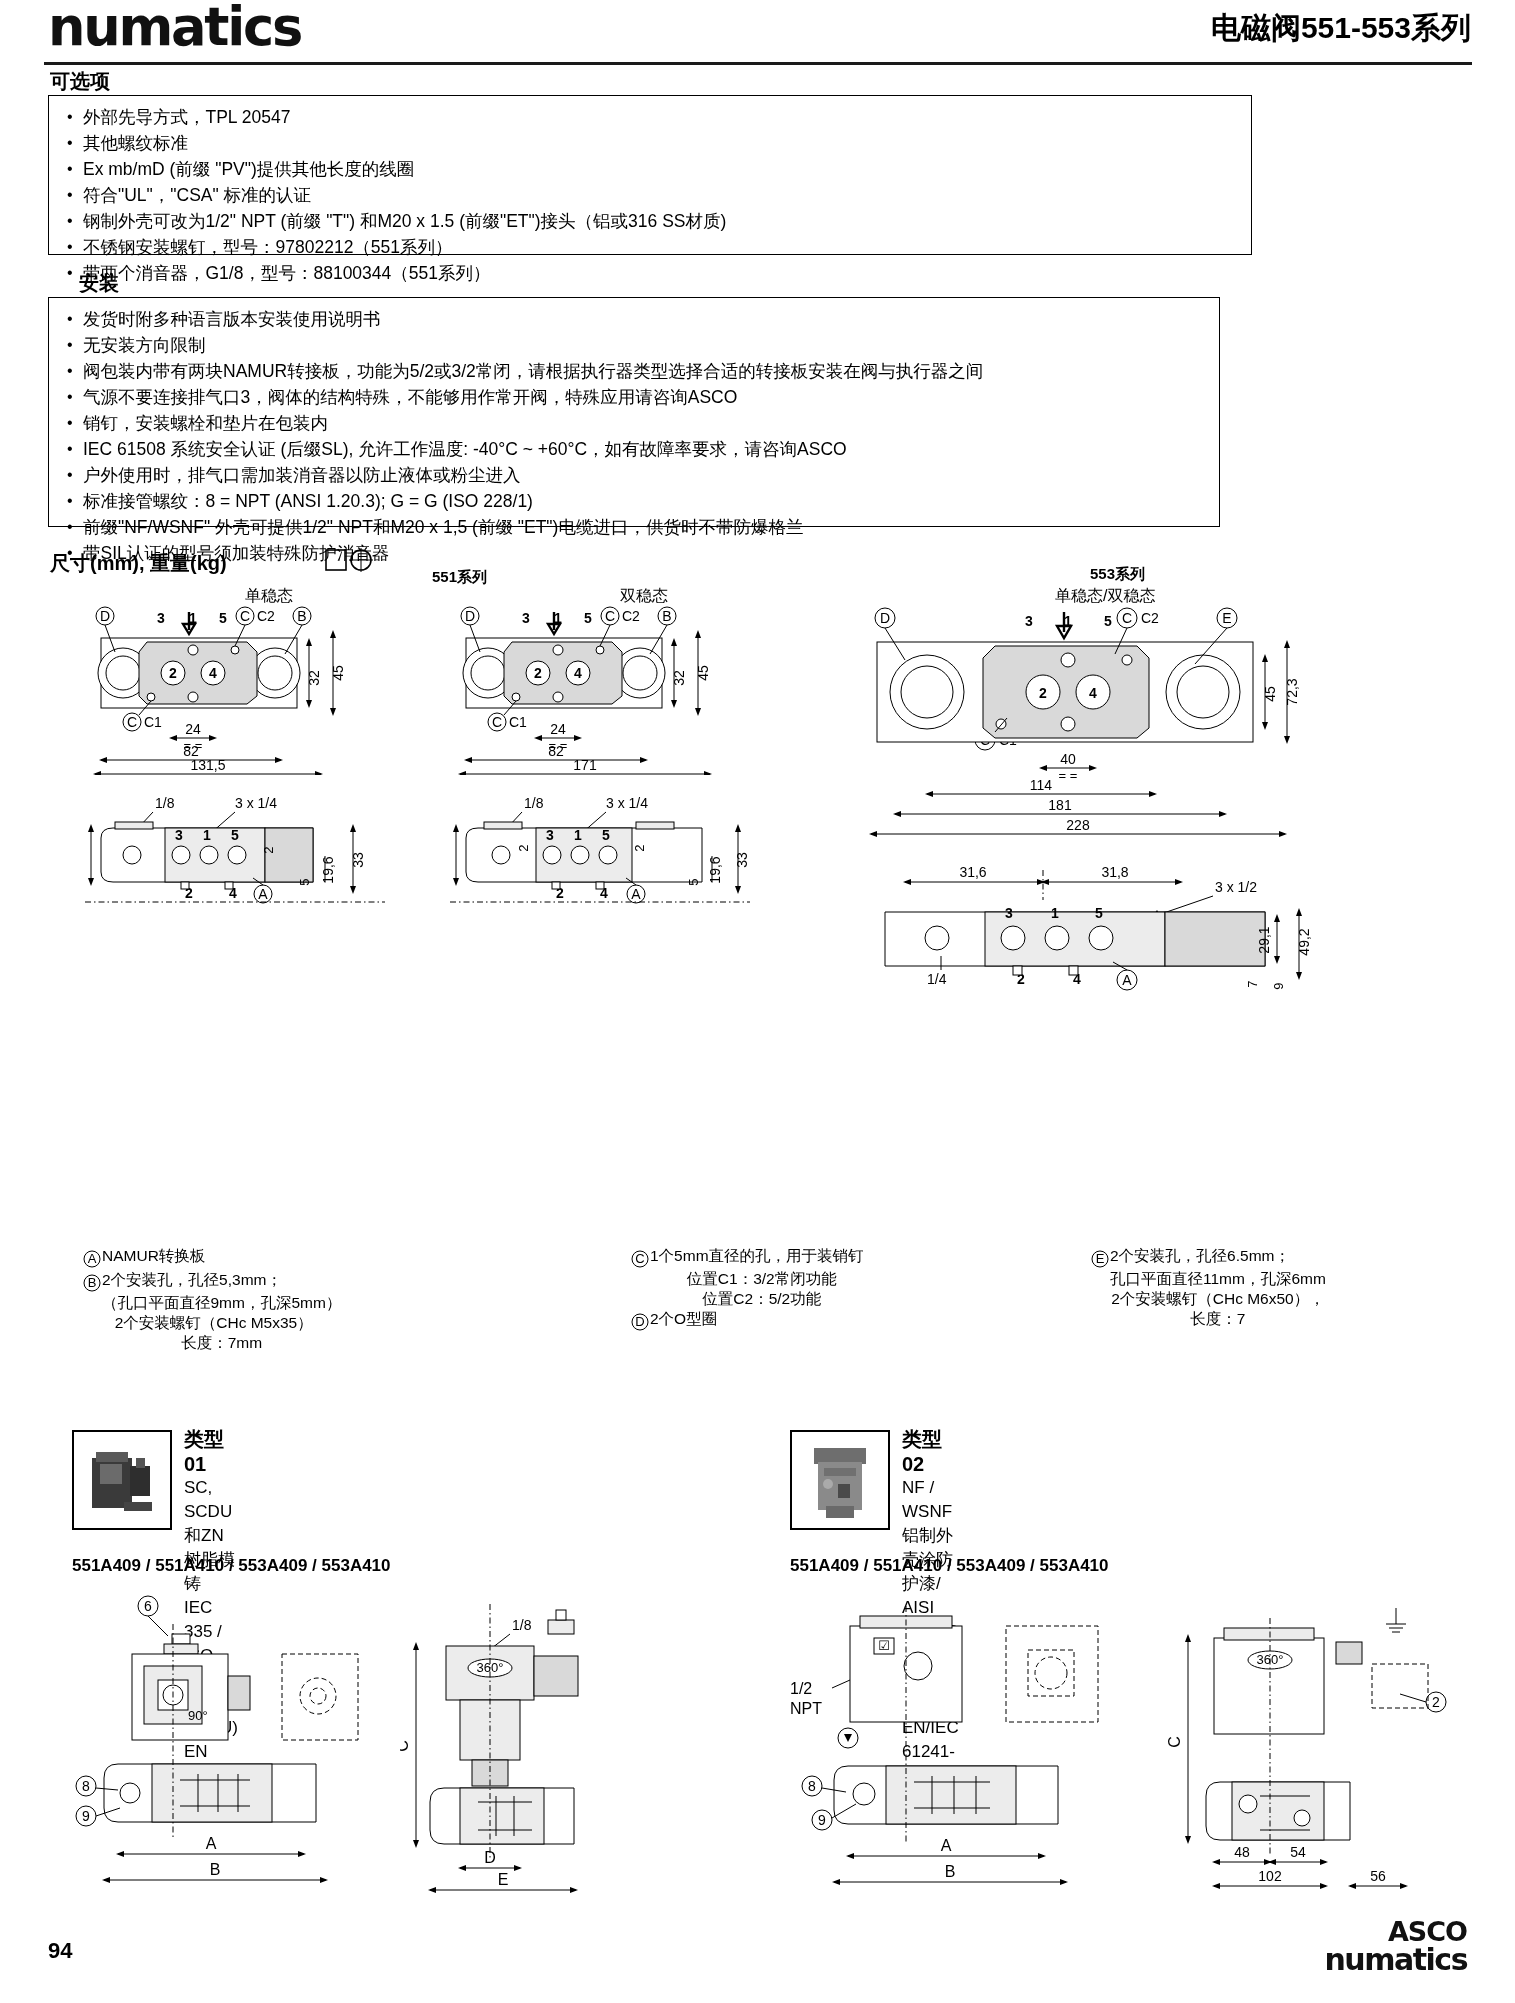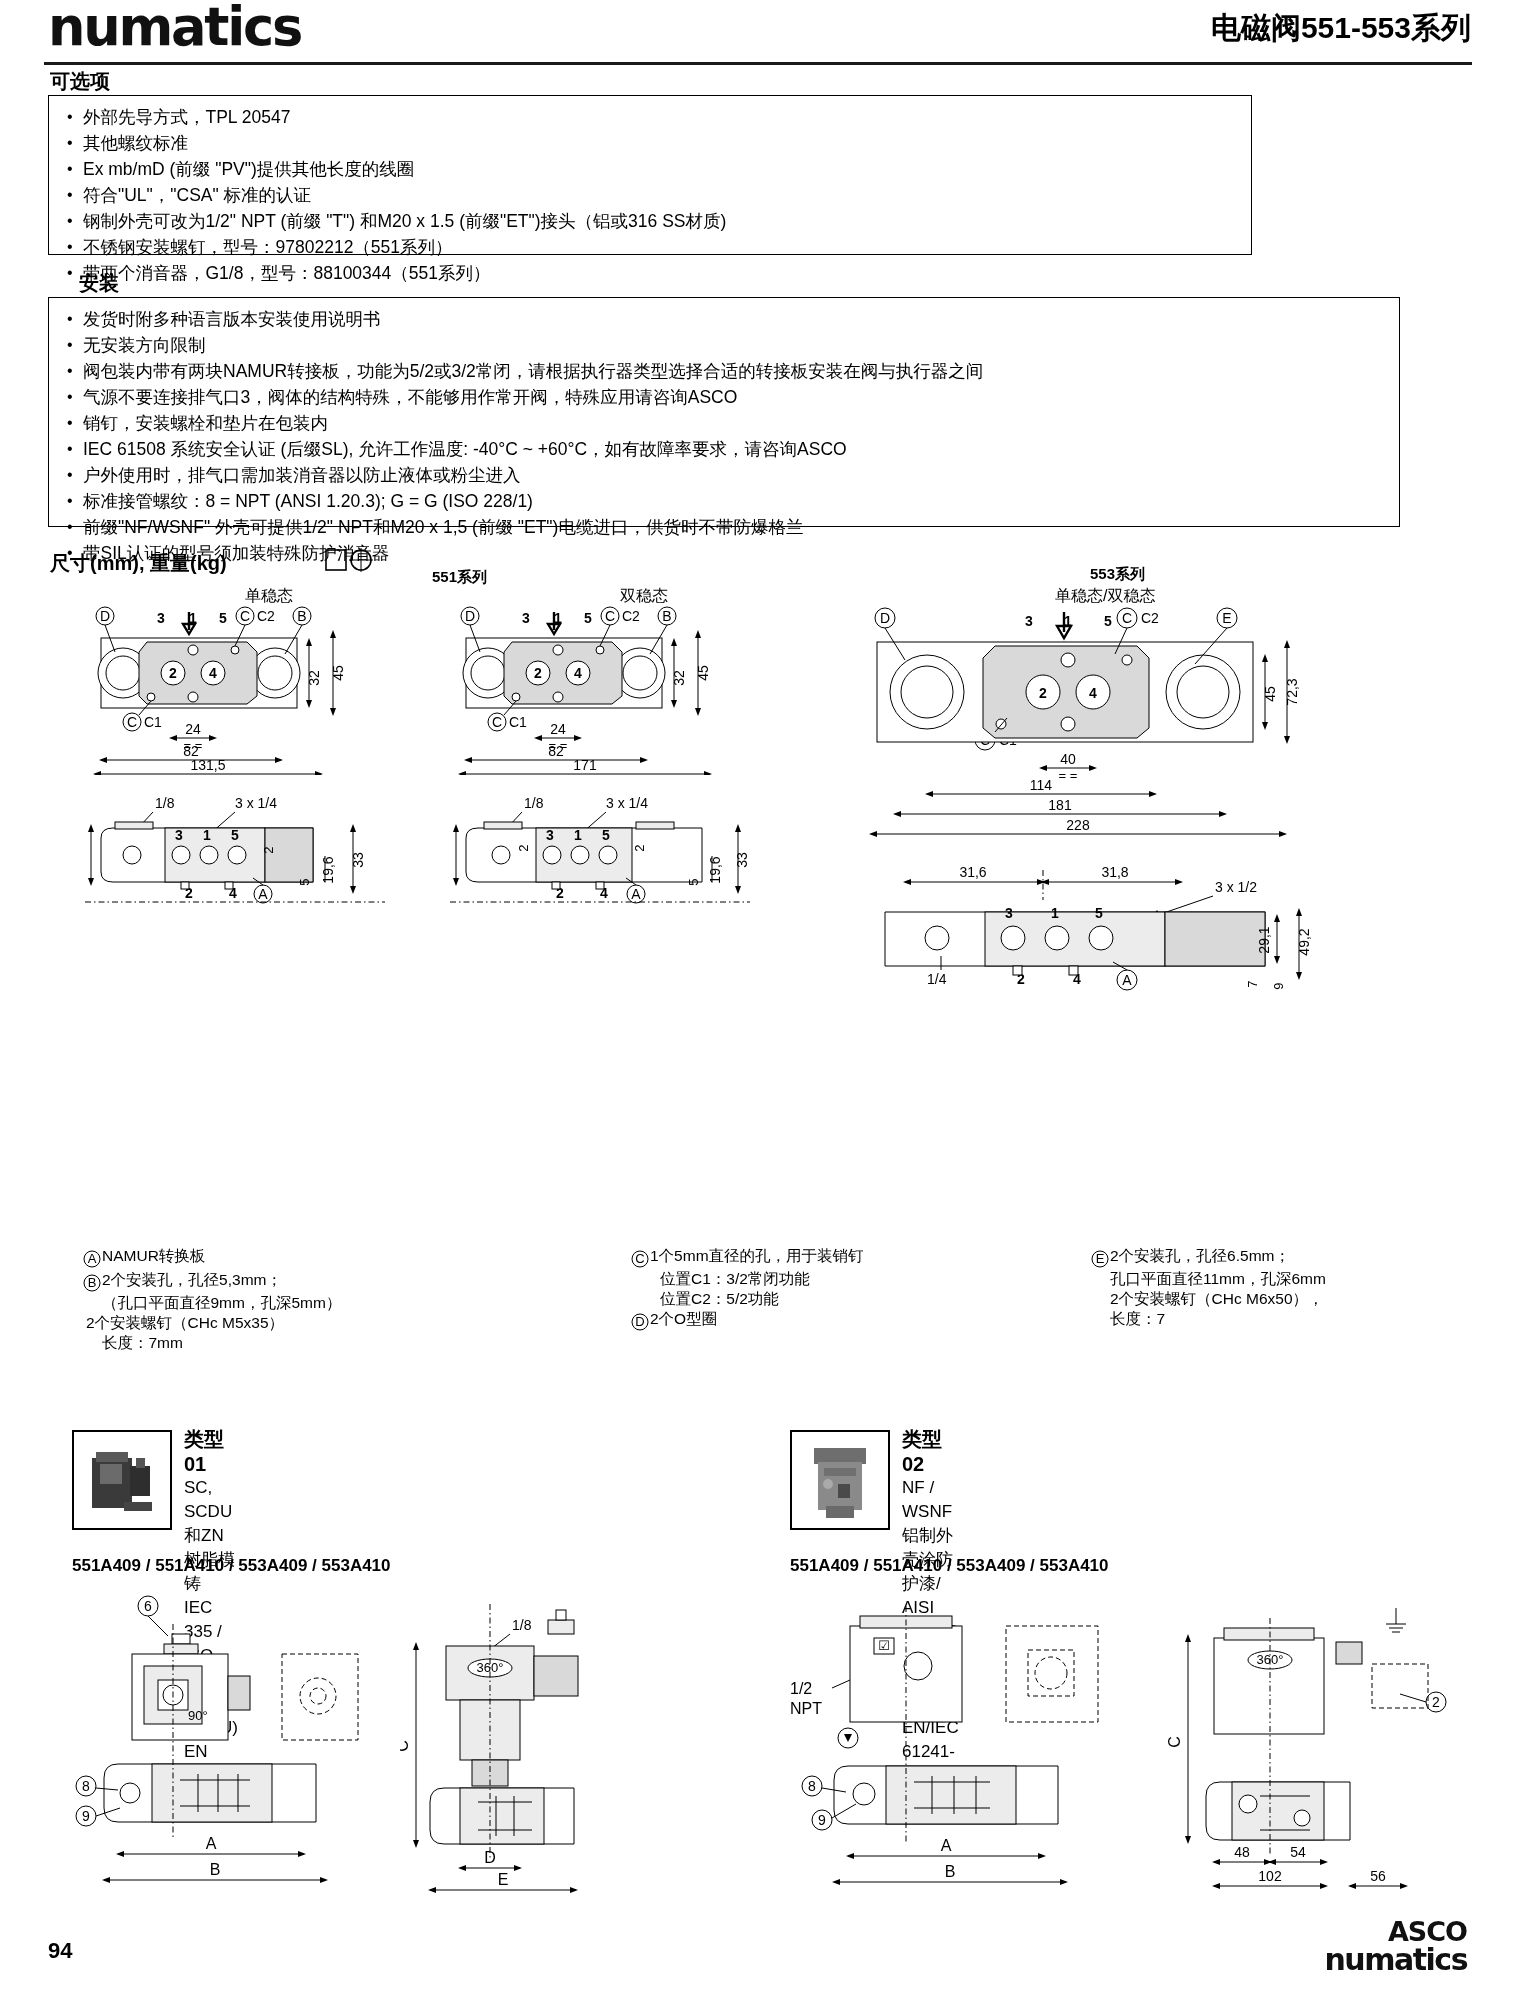--- a/index.html
+++ b/index.html
@@ -42,21 +42,21 @@
     padding-left:34px; position:relative; white-space:nowrap;
   }
   ul.bullets li:before {
     content:"\2022"; position:absolute; left:18px; top:0; font-size:16px;
   }
 
   
   .dim-title { font-weight:bold; font-size:20px; }
   .series-label { font-weight:bold; font-size:15px; }
   .state-label { font-size:16px; }
-  .dwg-note { font-size:15.5px; line-height:20px; white-space:pre; }
+  .dwg-note { font-size:15.5px; line-height:20px; white-space:pre;text-align:center; }
 
   svg { display:block; }
   .ln { stroke:#000; fill:none; stroke-width:1; }
   .ln2 { stroke:#000; fill:none; stroke-width:1.6; }
   .lnth { stroke:#000; fill:none; stroke-width:2.4; }
   .dash { stroke:#000; fill:none; stroke-width:1; stroke-dasharray:6 3 1.5 3; }
   .hid { stroke:#000; fill:none; stroke-width:1; stroke-dasharray:5 3; }
   .gray { fill:#d9d9d9; stroke:#000; stroke-width:1; }
   .lgray { fill:#ececec; stroke:#000; stroke-width:1; }
   .wht { fill:#fff; stroke:#000; stroke-width:1; }
@@ -104,21 +104,21 @@
       <li>符合"UL"，"CSA" 标准的认证</li>
       <li>钢制外壳可改为1/2" NPT (前缀 "T") 和M20 x 1.5 (前缀"ET")接头（铝或316 SS材质)</li>
       <li>不锈钢安装螺钉，型号：97802212（551系列）</li>
       <li>带两个消音器，G1/8，型号：88100344（551系列）</li>
     </ul>
   </div>
 
   <div style="position:absolute; left:50px; top:270px;margin-left:29px;">
     <span class="sect-title">安装</span>
   </div>
-  <div class="box" style="position:absolute; left:48px; top:297px; width:1352px; height:230px;">
+  <div class="box" style="position:absolute; left:48px; top:297px; width:1172px; height:230px;">
     <ul class="bullets">
       <li>发货时附多种语言版本安装使用说明书</li>
       <li>无安装方向限制</li>
       <li>阀包装内带有两块NAMUR转接板，功能为5/2或3/2常闭，请根据执行器类型选择合适的转接板安装在阀与执行器之间</li>
       <li>气源不要连接排气口3，阀体的结构特殊，不能够用作常开阀，特殊应用请咨询ASCO</li>
       <li>销钉，安装螺栓和垫片在包装内</li>
       <li>IEC 61508 系统安全认证 (后缀SL), 允许工作温度: -40°C ~ +60°C，如有故障率要求，请咨询ASCO</li>
       <li>户外使用时，排气口需加装消音器以防止液体或粉尘进入</li>
       <li>标准接管螺纹：8 = NPT (ANSI 1.20.3); G = G (ISO 228/1)</li>
       <li>前缀"NF/WSNF" 外壳可提供1/2" NPT和M20 x 1,5 (前缀 "ET")电缆进口，供货时不带防爆格兰</li>

